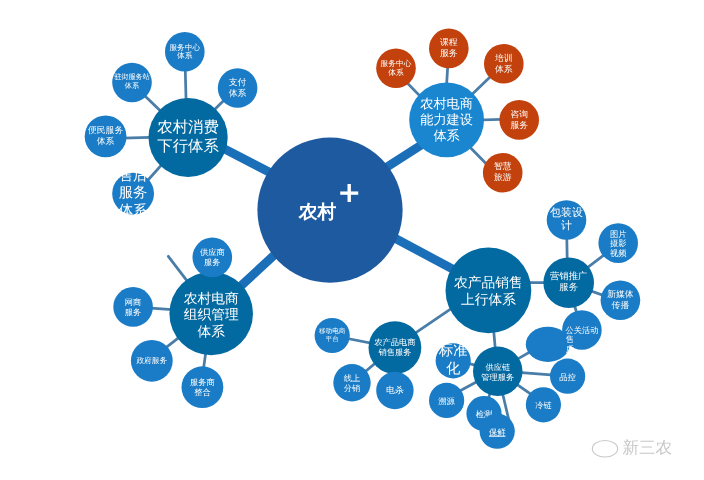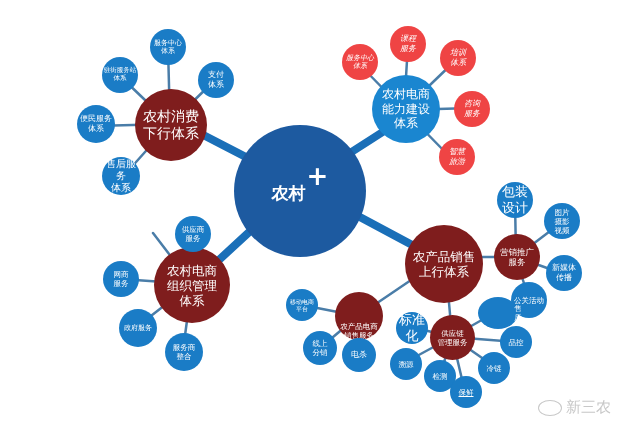--- a/index.html
+++ b/index.html
@@ -8,24 +8,24 @@
     font-family: "DejaVu Sans", sans-serif;
   }
   #canvas { position: absolute; left: 0; top: 0; width: 640px; height: 436px; }
   .node {
     position: absolute; border-radius: 50%; display: flex; align-items: center; justify-content: center;
     text-align: center; color: #ffffff; box-sizing: border-box; white-space: pre-line;
     font-family: "DejaVu Sans", sans-serif;
   }
   .node span { display: block; line-height: 1.2; }
   .center { background: #1d5aa0; }
-  .hub { background: #7f1d1d; }
+  .hub { background: #0369a1; }
   .hub.light { background: #1a86d0; }
   .leaf { background: #1a7cc6; }
-  .leaf.light { background: #ef4444; font-style: italic; }
+  .leaf.light { background: #c2410c; }
   .center-label { font-weight: bold; color: #fff; display: flex; align-items: baseline; }
   .center-label .small { font-size: 17px; }
   .center-label .big { font-size: 26px; letter-spacing: 1px; }
   .center-label .plus { font-size: 26px; position: relative; top: -14px; margin-left: 1px; }
   #watermark { position: absolute; left: 538px; top: 398px; color: #c8c8c8; font-size: 15px; display: flex; align-items: center; gap: 4px; }
   #watermark .bubble-icon { width: 22px; height: 14px; border: 1.5px solid #c8c8c8; border-radius: 50%; position: relative; }
 </style>
 </head>
 <body>
 
@@ -91,21 +91,21 @@
 下行体系</span>
 </div>
 <div class="node leaf" style="left:150px;top:29px;width:36px;height:36px;font-size:7px;"><span>服务中心
 体系</span></div>
 <div class="node leaf" style="left:198px;top:62px;width:36px;height:36px;font-size:8px;"><span>支付
 体系</span></div>
 <div class="node leaf" style="left:102px;top:57px;width:36px;height:36px;font-size:6.5px;"><span>驻街服务站
 体系</span></div>
 <div class="node leaf" style="left:77px;top:105px;width:38px;height:38px;font-size:8px;justify-content:center;"><span>便民服务
 体系</span></div>
-<div class="node leaf" style="left:102px;top:157px;width:38px;height:38px;font-size:10px;"><span>售后服务
+<div class="node leaf" style="left:102px;top:157px;width:38px;height:38px;font-size:13px;"><span>售后服务
 体系</span></div>
 
 <div class="node hub light" style="left:372px;top:75px;width:68px;height:68px;font-size:12px;">
   <span>农村电商
 能力建设
 体系</span>
 </div>
 <div class="node leaf light" style="left:342px;top:44px;width:36px;height:36px;font-size:7px;"><span>服务中心
 体系</span></div>
 <div class="node leaf light" style="left:390px;top:26px;width:36px;height:36px;font-size:8px;"><span>课程
@@ -132,46 +132,46 @@
 
 <div class="node hub" style="left:405px;top:225px;width:78px;height:78px;font-size:12.5px;">
   <span>农产品销售
 上行体系</span>
 </div>
 
 <div class="node hub" style="left:494px;top:234px;width:46px;height:46px;font-size:8.5px;">
   <span>营销推广
 服务</span>
 </div>
-<div class="node leaf" style="left:497px;top:182px;width:36px;height:36px;font-size:13px;"><span>包装设计</span></div>
+<div class="node leaf" style="left:497px;top:182px;width:36px;height:36px;font-size:10px;"><span>包装设计</span></div>
 <div class="node leaf" style="left:544px;top:203px;width:36px;height:36px;font-size:7.5px;"><span>图片
 摄影
 视频</span></div>
 <div class="node leaf" style="left:546px;top:255px;width:36px;height:36px;font-size:8px;"><span>新媒体
 传播</span></div>
 <div class="node leaf" style="left:511px;top:282px;width:36px;height:36px;font-size:7.5px;"><span>公关活动</span></div>
 
-<div class="node hub" style="left:335px;top:292px;width:48px;height:48px;font-size:7.5px;align-items:flex-end;">
+<div class="node hub" style="left:335px;top:292px;width:48px;height:48px;font-size:7.5px;">
   <span>农产品电商
 销售服务</span>
 </div>
 <div class="node leaf" style="left:286px;top:289px;width:32px;height:32px;font-size:6px;"><span>移动电商
 平台</span></div>
 <div class="node leaf" style="left:303px;top:331px;width:34px;height:34px;font-size:7.5px;"><span>线上
 分销</span></div>
 <div class="node leaf" style="left:342px;top:338px;width:34px;height:34px;font-size:8px;"><span>电杀</span></div>
 
 <div class="node hub" style="left:430px;top:315px;width:45px;height:45px;font-size:7.5px;">
   <span>供应链
 管理服务</span>
 </div>
 <div class="node leaf" style="left:396px;top:312px;width:32px;height:32px;font-size:13px;"><span>标准化</span></div>
 <div class="node leaf" style="left:390px;top:348px;width:32px;height:32px;font-size:7.5px;"><span>溯源</span></div>
 <div class="node leaf" style="left:424px;top:360px;width:32px;height:32px;font-size:7.5px;"><span>检测</span></div>
-<div class="node leaf" style="left:450px;top:376px;width:32px;height:32px;font-size:7.5px;text-decoration:underline;"><span>保鲜</span></div>
+<div class="node leaf" style="left:436px;top:376px;width:32px;height:32px;font-size:7.5px;text-decoration:underline;"><span>保鲜</span></div>
 <div class="node leaf" style="left:478px;top:352px;width:32px;height:32px;font-size:7.5px;"><span>冷链</span></div>
 <div class="node leaf" style="left:500px;top:326px;width:32px;height:32px;font-size:7.5px;"><span>品控</span></div>
 <div class="node leaf" style="left:478px;top:297px;width:32px;height:32px;font-size:7.5px;padding-left:40px;"><span>售后</span></div>
 
 <div id="watermark">
   <span class="bubble-icon"></span>
   <span>新三农</span>
 </div>
 
 </body></html>

